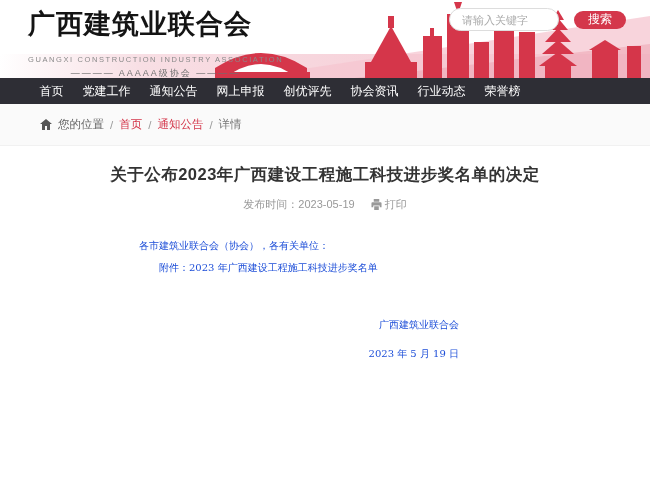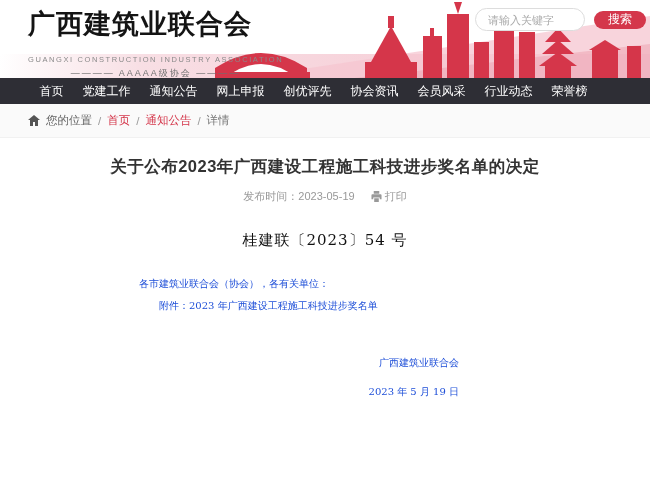--- a/index.html
+++ b/index.html
@@ -19,41 +19,41 @@
   .header{position:relative;height:78px;background:#fff;overflow:hidden;}
   .header::after{ 
     content:"";position:absolute;left:0;bottom:0;width:100%;height:24px;
     background:linear-gradient(95deg,rgba(246,214,221,0) 0%,rgba(246,214,221,.8) 22%,rgba(240,176,190,.55) 55%,rgba(246,210,218,.9) 100%);
     z-index:1;
   }
   .logo{position:absolute;left:28px;top:9px;z-index:3;}
   .logo-title{font-size:27px;font-weight:bold;color:#141414;letter-spacing:1px;line-height:30px;}
   .logo-sub{font-size:7.5px;color:#8a8a8a;letter-spacing:1.6px;margin-top:16px;white-space:nowrap;}
   .logo-tag{font-size:9px;color:#6f6f6f;letter-spacing:2px;margin-top:3px;text-align:center;}
-  .search{position:absolute;right:4px;top:8px;display:flex;align-items:center;gap:9px;z-index:5;}
+  .search{position:absolute;right:24px;top:8px;display:flex;align-items:center;gap:15px;z-index:5;}
   .search input{
     width:110px;height:23px;border:1px solid #ddd;border-radius:12px;
     padding:0 12px;font-size:11px;color:#333;outline:none;background:#fff;
     font-family:inherit;
   }
   .search input::placeholder{color:#aaa;}
   .search-btn{
     height:18px;padding:0 14px;background:var(--red);color:#fff;border:none;
     border-radius:13px;font-size:12px;cursor:pointer;font-family:inherit;
   }
   .skyline{position:absolute;right:0;bottom:0;width:435px;height:76px;z-index:2;}
   
   .nav{
     height:26px;background:var(--nav-bg);display:flex;align-items:center;
     padding-left:30px;position:relative;z-index:6;
   }
   .nav-item{color:#fff;font-size:12px;padding:0 9.5px;line-height:26px;cursor:pointer;white-space:nowrap;}
   
   .breadcrumb{
-    height:34px;display:flex;align-items:center;padding-left:28px;
+    height:42px;display:flex;align-items:center;padding-left:40px;
     font-size:11.5px;color:#666;background:#fafafa;border-bottom:1px solid #f1f1f1;gap:6px;
   }
   .crumb-link{color:var(--red);cursor:pointer;}
   .crumb-sep{color:#999;}
   .crumb-current{color:#777;}
   
   .article{padding-top:18px;background:#fff;}
   .article-title{text-align:center;font-size:16.5px;font-weight:bold;color:#333;letter-spacing:.5px;}
   .article-meta{
     margin-top:11px;font-size:11px;color:#999;
@@ -126,21 +126,20 @@
   </svg>
 </div>
 
 <div class="nav">
   <span class="nav-item">首页</span>
   <span class="nav-item">党建工作</span>
   <span class="nav-item">通知公告</span>
   <span class="nav-item">网上申报</span>
   <span class="nav-item">创优评先</span>
   <span class="nav-item">协会资讯</span>
-  <span class="nav-item">会员风采</span>
   <span class="nav-item">行业动态</span>
   <span class="nav-item">荣誉榜</span>
 
 </div>
 
 <div class="breadcrumb">
   <svg width="12" height="11" viewBox="0 0 12 11">
     <path d="M6 0 L0 5 h2 v6 h3 V7 h2 v4 h3 V5 h2 Z" fill="#555"></path>
   </svg>
   <span>您的位置</span>
@@ -160,21 +159,20 @@
       <span>发布时间：</span><span>2023-05-19</span>
     </span>
     <button class="print-btn">
       <svg width="11" height="11" viewBox="0 0 12 12">
         <path d="M3 0 h6 v3 H3 Z M1.5 3.5 h9 a1 1 0 0 1 1 1 V9 H9.5 V7 H2.5 v2 H0.5 V4.5 a1 1 0 0 1 1-1 Z M3.5 8 h5 v4 h-5 Z" fill="#999"></path>
       </svg>
       <span>打印</span>
     </button>
   </div>
 
-  <div class="doc-number">桂建联〔2023〕54 号</div>
 
   <div class="doc-body">
     <p>各市建筑业联合会（协会），各有关单位：</p>
     <p class="para-indent">附件：2023 年广西建设工程施工科技进步奖名单</p>
 
     <div class="signature">
       <span class="sig-line">广西建筑业联合会</span>
       <span class="sig-line">2023 年 5 月 19 日</span>
     </div>
   </div>

